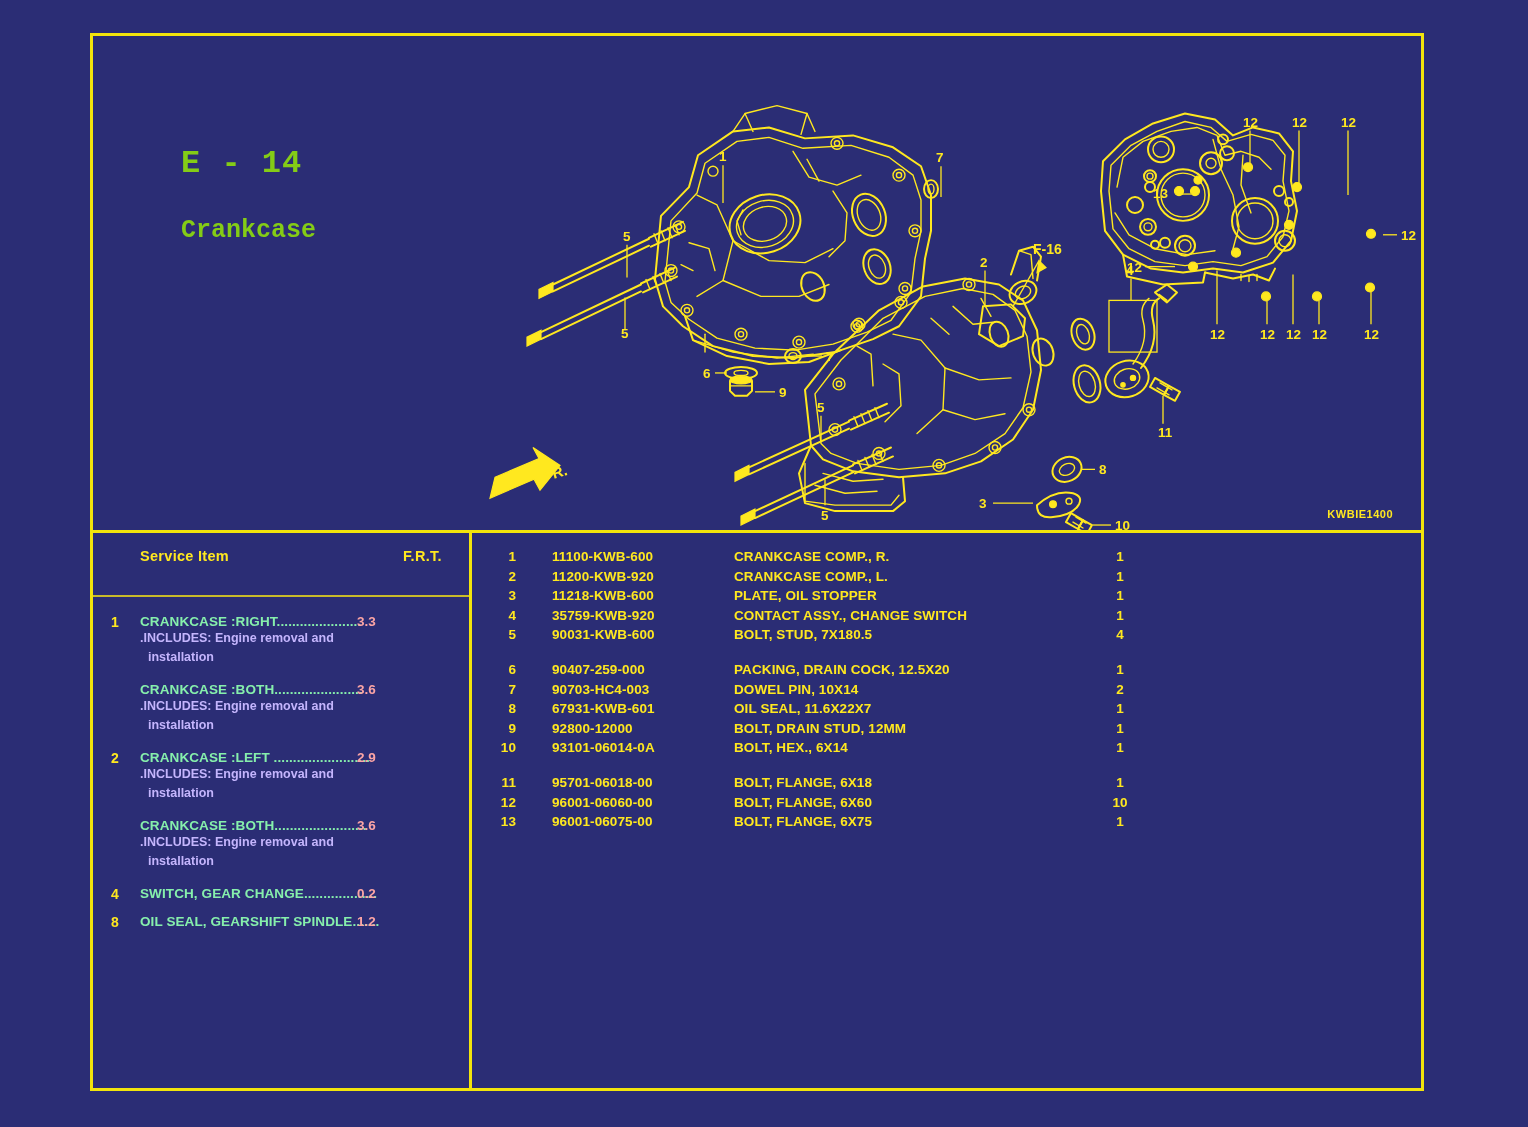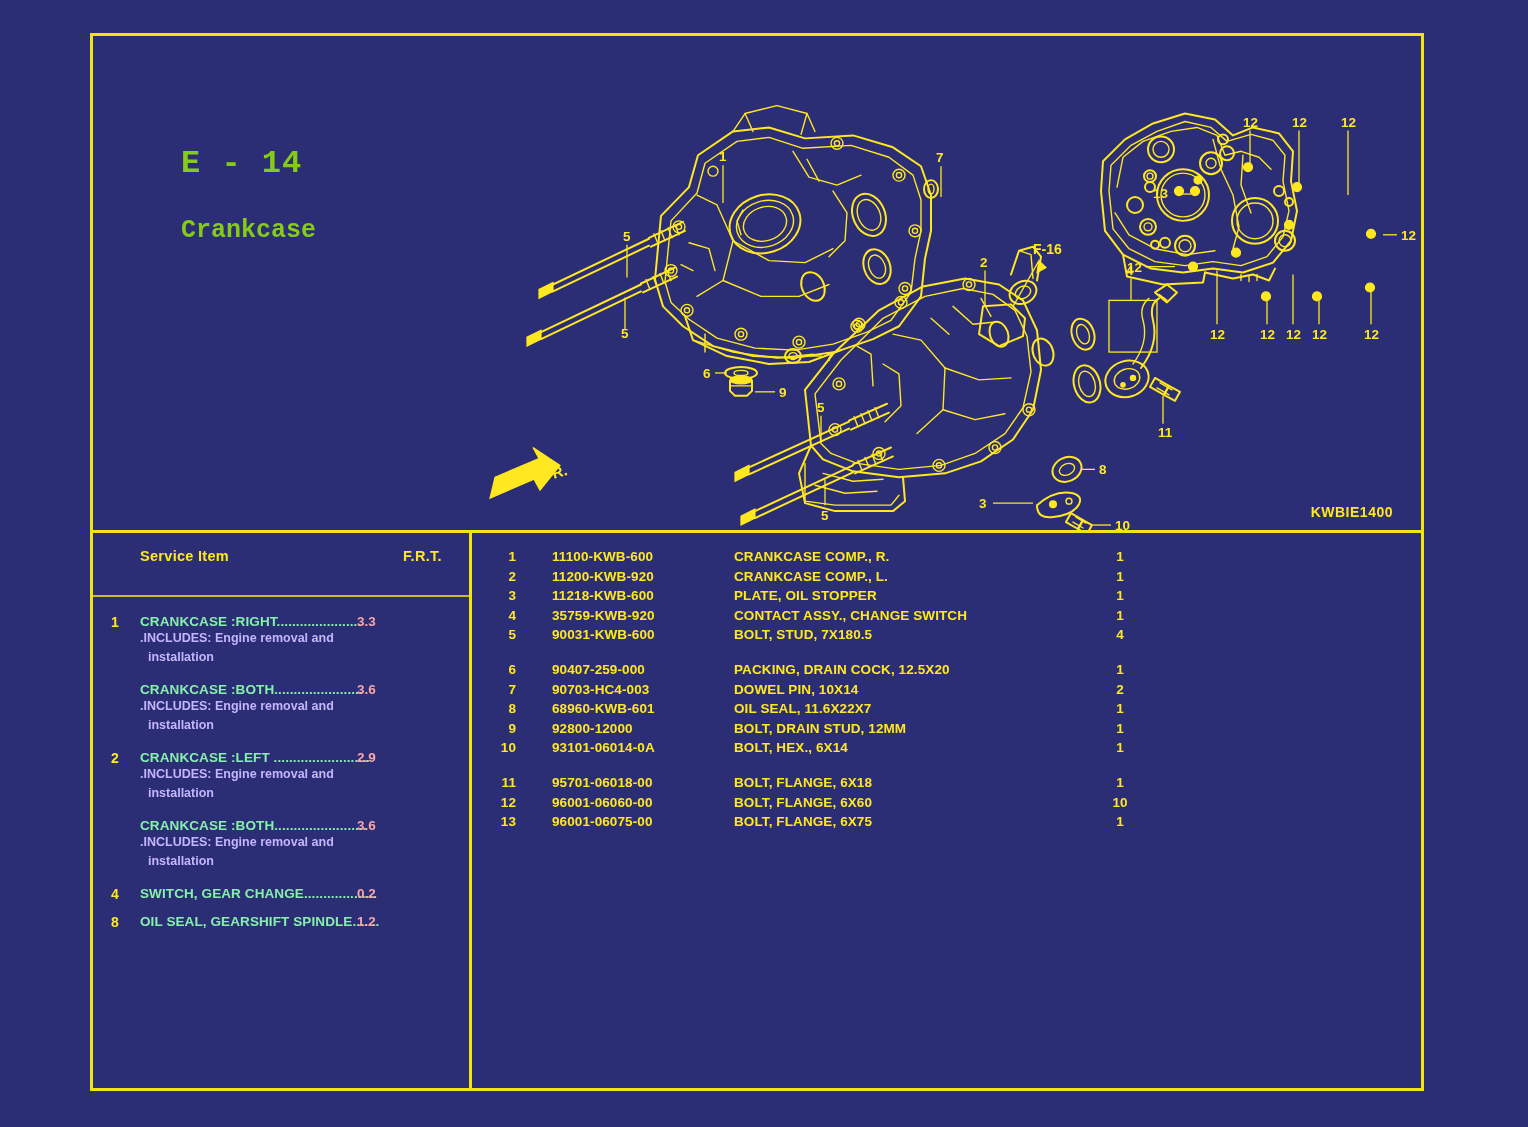--- a/index.html
+++ b/index.html
@@ -32,21 +32,21 @@
   }
   .title-code{
     font-size:32px;font-weight:bold;letter-spacing:1px;
     line-height:1;
   }
   .title-name{
     font-size:25px;font-weight:bold;margin-top:38px;line-height:1;
   }
   .draw-code{
     position:absolute;right:28px;bottom:10px;
-    color:#ffe81f;font-size:14px;font-weight:bold;letter-spacing:.5px;
+    color:#ffe81f;font-size:11px;font-weight:bold;letter-spacing:.5px;
   }
   svg.art{position:absolute;left:0;top:0;width:100%;height:100%;}
   svg.art .ln{fill:none;stroke:#ffe81f;stroke-width:2;stroke-linecap:round;stroke-linejoin:round;}
   svg.art .thin{fill:none;stroke:#ffe81f;stroke-width:1.4;stroke-linecap:round;stroke-linejoin:round;}
   svg.art .fil{fill:#ffe81f;stroke:#ffe81f;stroke-width:1.2;}
   svg.art .lead{fill:none;stroke:#ffe81f;stroke-width:1.3;}
   svg.art text{fill:#ffe81f;font-family:"Liberation Sans",sans-serif;font-size:13px;font-weight:bold;}
   svg.art text.cal{font-size:13.5px;}
   svg.art text.fr{font-size:15px;}
 
@@ -600,21 +600,21 @@
         </div>
         <div class="p-row">
           <span class="p-no">7</span>
           <span class="p-pn">90703-HC4-003</span>
           <span class="p-desc">DOWEL PIN, 10X14</span>
           <span class="p-qty">2</span>
           <span class="p-notes"></span>
         </div>
         <div class="p-row">
           <span class="p-no">8</span>
-          <span class="p-pn">68960-KWB-601</span>
+          <span class="p-pn">67931-KWB-601</span>
           <span class="p-desc">OIL SEAL, 11.6X22X7</span>
           <span class="p-qty">1</span>
           <span class="p-notes"></span>
         </div>
         <div class="p-row">
           <span class="p-no">9</span>
           <span class="p-pn">92800-12000</span>
           <span class="p-desc">BOLT, DRAIN STUD, 12MM</span>
           <span class="p-qty">1</span>
           <span class="p-notes"></span>

